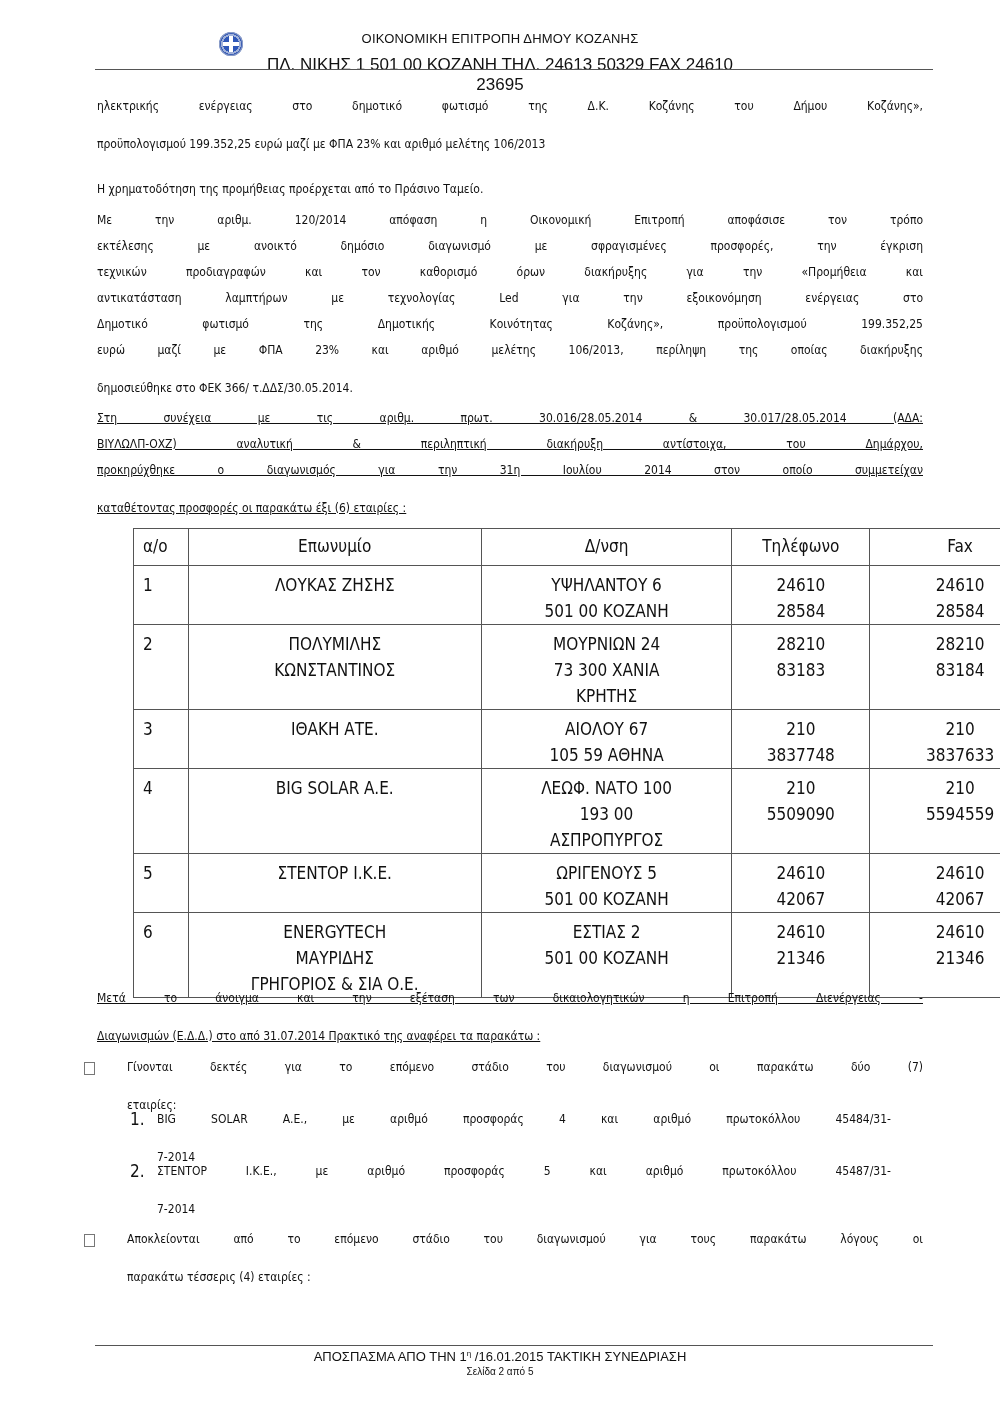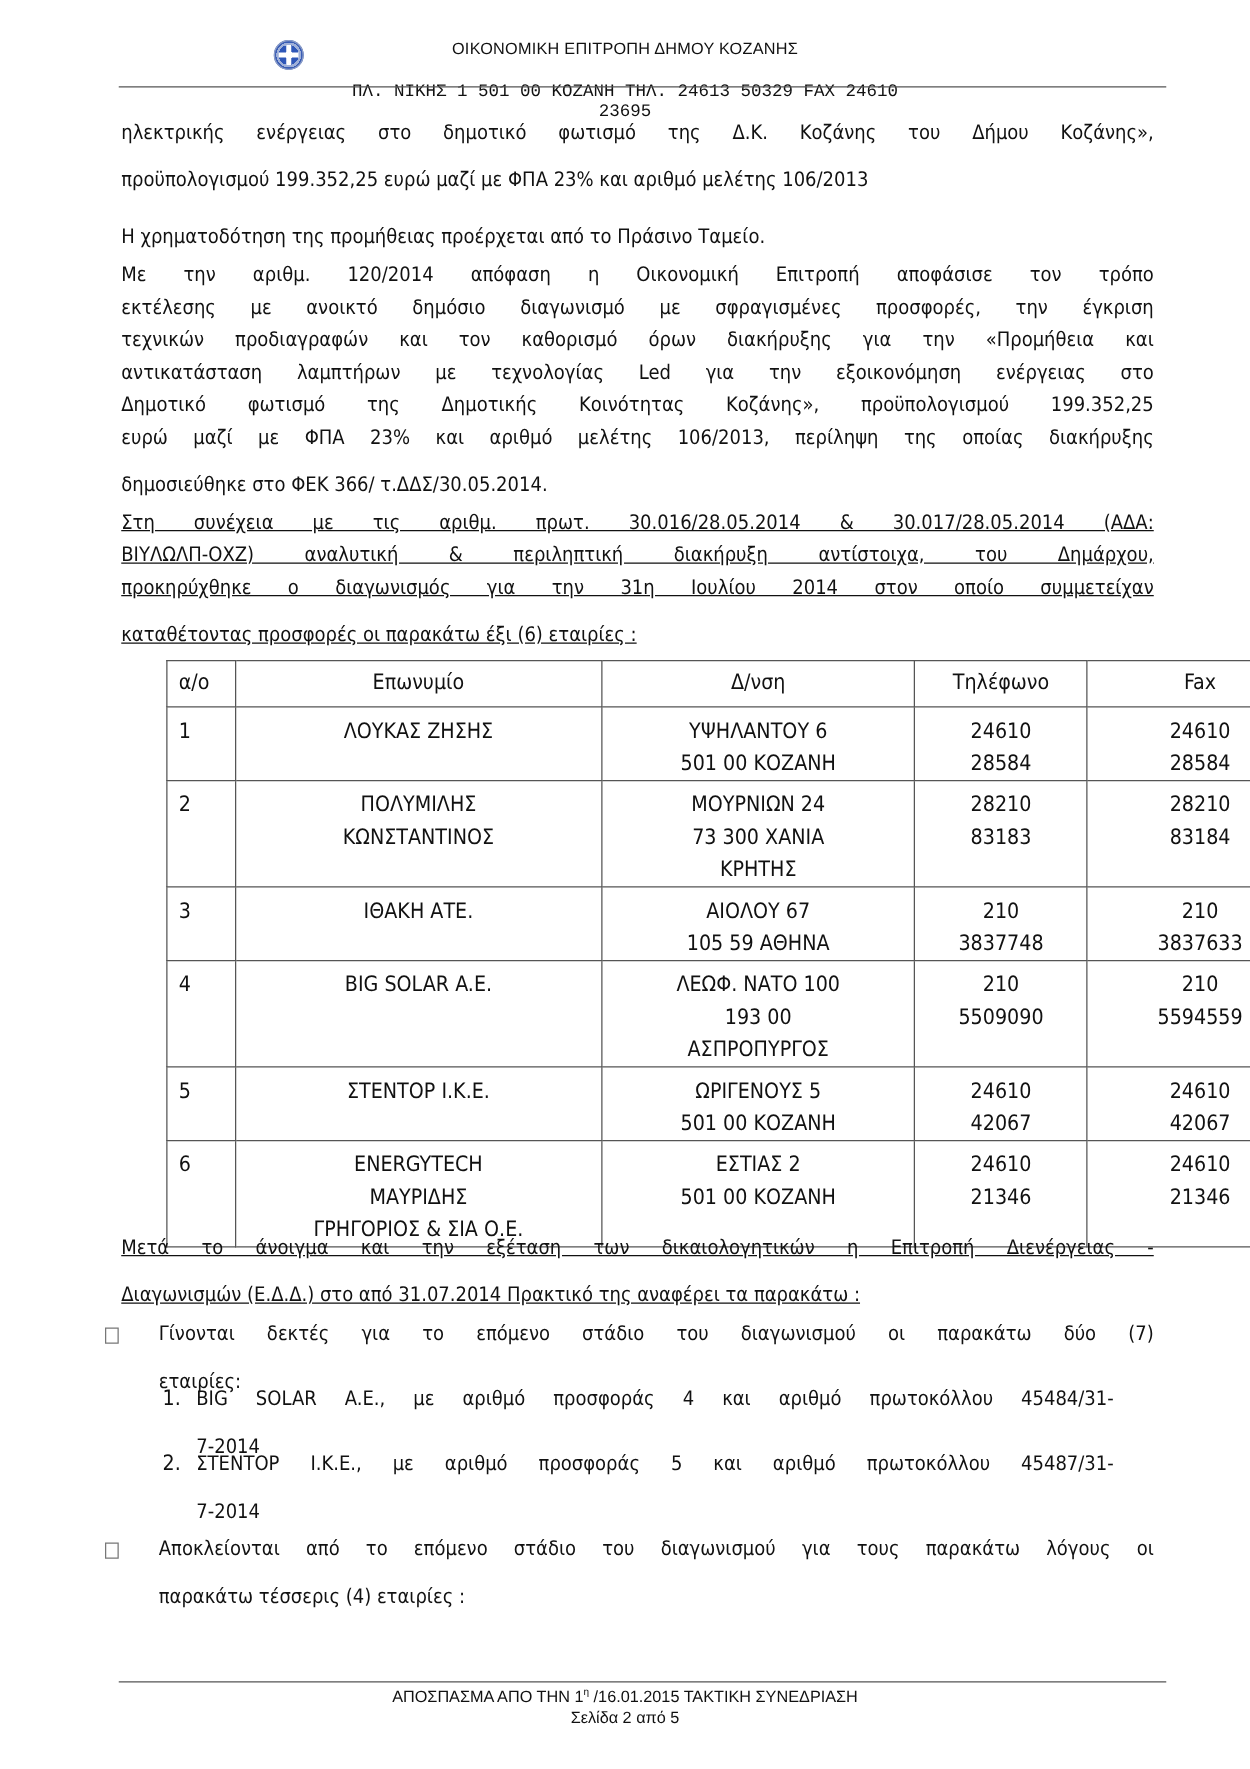--- a/index.html
+++ b/index.html
@@ -6,45 +6,45 @@
   body { width:1000px; height:1415px; position:relative; overflow:hidden;
          font-family:"DejaVu Sans Condensed","DejaVu Sans", sans-serif; color:#111; }
   .header { position:absolute; left:0; top:0; width:1000px; height:87px; }
   .seal { position:absolute; left:219px; top:32px; width:24px; height:24px; border-radius:50%;
           background:radial-gradient(circle at 50% 50%, #ffffff 0 3px, #2f57b8 3px 8px, #9fb0d8 8px 10px, #3a5db5 10px 12px);
           box-shadow:0 0 0 1px #8fa0c8 inset; }
   .seal::before { content:""; position:absolute; left:10px; top:4px; width:4px; height:16px; background:#fff; }
   .seal::after { content:""; position:absolute; left:4px; top:10px; width:16px; height:4px; background:#fff; }
   .hdr-line1 { position:absolute; left:280px; top:31px; width:440px; text-align:center;
                font-family:"Liberation Sans", sans-serif; font-size:13px; letter-spacing:0.2px; }
-  .hdr-line2 { position:absolute; left:260px; top:66px; width:480px; text-align:center;
-               font-family:Liberation Mono, monospace; font-size:14px; }
+  .hdr-line2 { position:absolute; left:260px; top:55px; width:480px; text-align:center;
+               font-family:Liberation Sans, sans-serif; font-size:17px; }
   .rule-top { position:absolute; left:95px; top:69px; width:838px; height:1px; background:#555; }
 
-  .p { position:absolute; left:97px; width:826px; font-size:16px; line-height:26px; text-align:justify; }
+  .p { position:absolute; left:97px; width:826px; font-size:12px; line-height:26px; text-align:justify; }
   .p span.line { display:block; text-align:justify; text-align-last:justify; white-space:nowrap; }
   .p span.last { text-align-last:left;margin-top:12px; }
 
   table.bids { position:absolute; left:97px; top:528px; width:918px; border-collapse:collapse;
                font-size:17px;margin-left:36px; }
   table.bids td, table.bids th { border:1px solid #555; font-weight:normal; vertical-align:top;
                padding:6px 0 0 0; line-height:26px; text-align:center; }
   table.bids th { height:32px; padding-top:4px; }
   table.bids td.num, table.bids th.num { text-align:left; padding-left:9px; }
   .cell-line { display:block; }
 
   .bullet-box { position:absolute; left:84px; width:9px; height:11px; border:1px solid #777; }
   .li { position:absolute; font-size:17px; line-height:26px; white-space:nowrap; }
 
   .rule-bot { position:absolute; left:95px; top:1345px; width:838px; height:1px; background:#555; }
   .foot1 { position:absolute; left:250px; top:1349px; width:500px; text-align:center;
            font-family:"Liberation Sans", sans-serif; font-size:13px; }
   .foot1 sup { font-size:8px; }
   .foot2 { position:absolute; left:250px; top:1366px; width:500px; text-align:center;
-           font-family:"Liberation Sans", sans-serif; font-size:13px; }
+           font-family:"Liberation Sans", sans-serif; font-size:10px; }
 </style>
 </head>
 <body>
 
 <div class="header">
   <div class="seal"></div>
   <div class="hdr-line1">ΟΙΚΟΝΟΜΙΚΗ  ΕΠΙΤΡΟΠΗ  ΔΗΜΟΥ   ΚΟΖΑΝΗΣ</div>
   <div class="hdr-line2">ΠΛ. ΝΙΚΗΣ  1  501 00  ΚΟΖΑΝΗ  ΤΗΛ.  24613 50329  FAX  24610 23695</div>
   <div class="rule-top"></div>
 </div>

